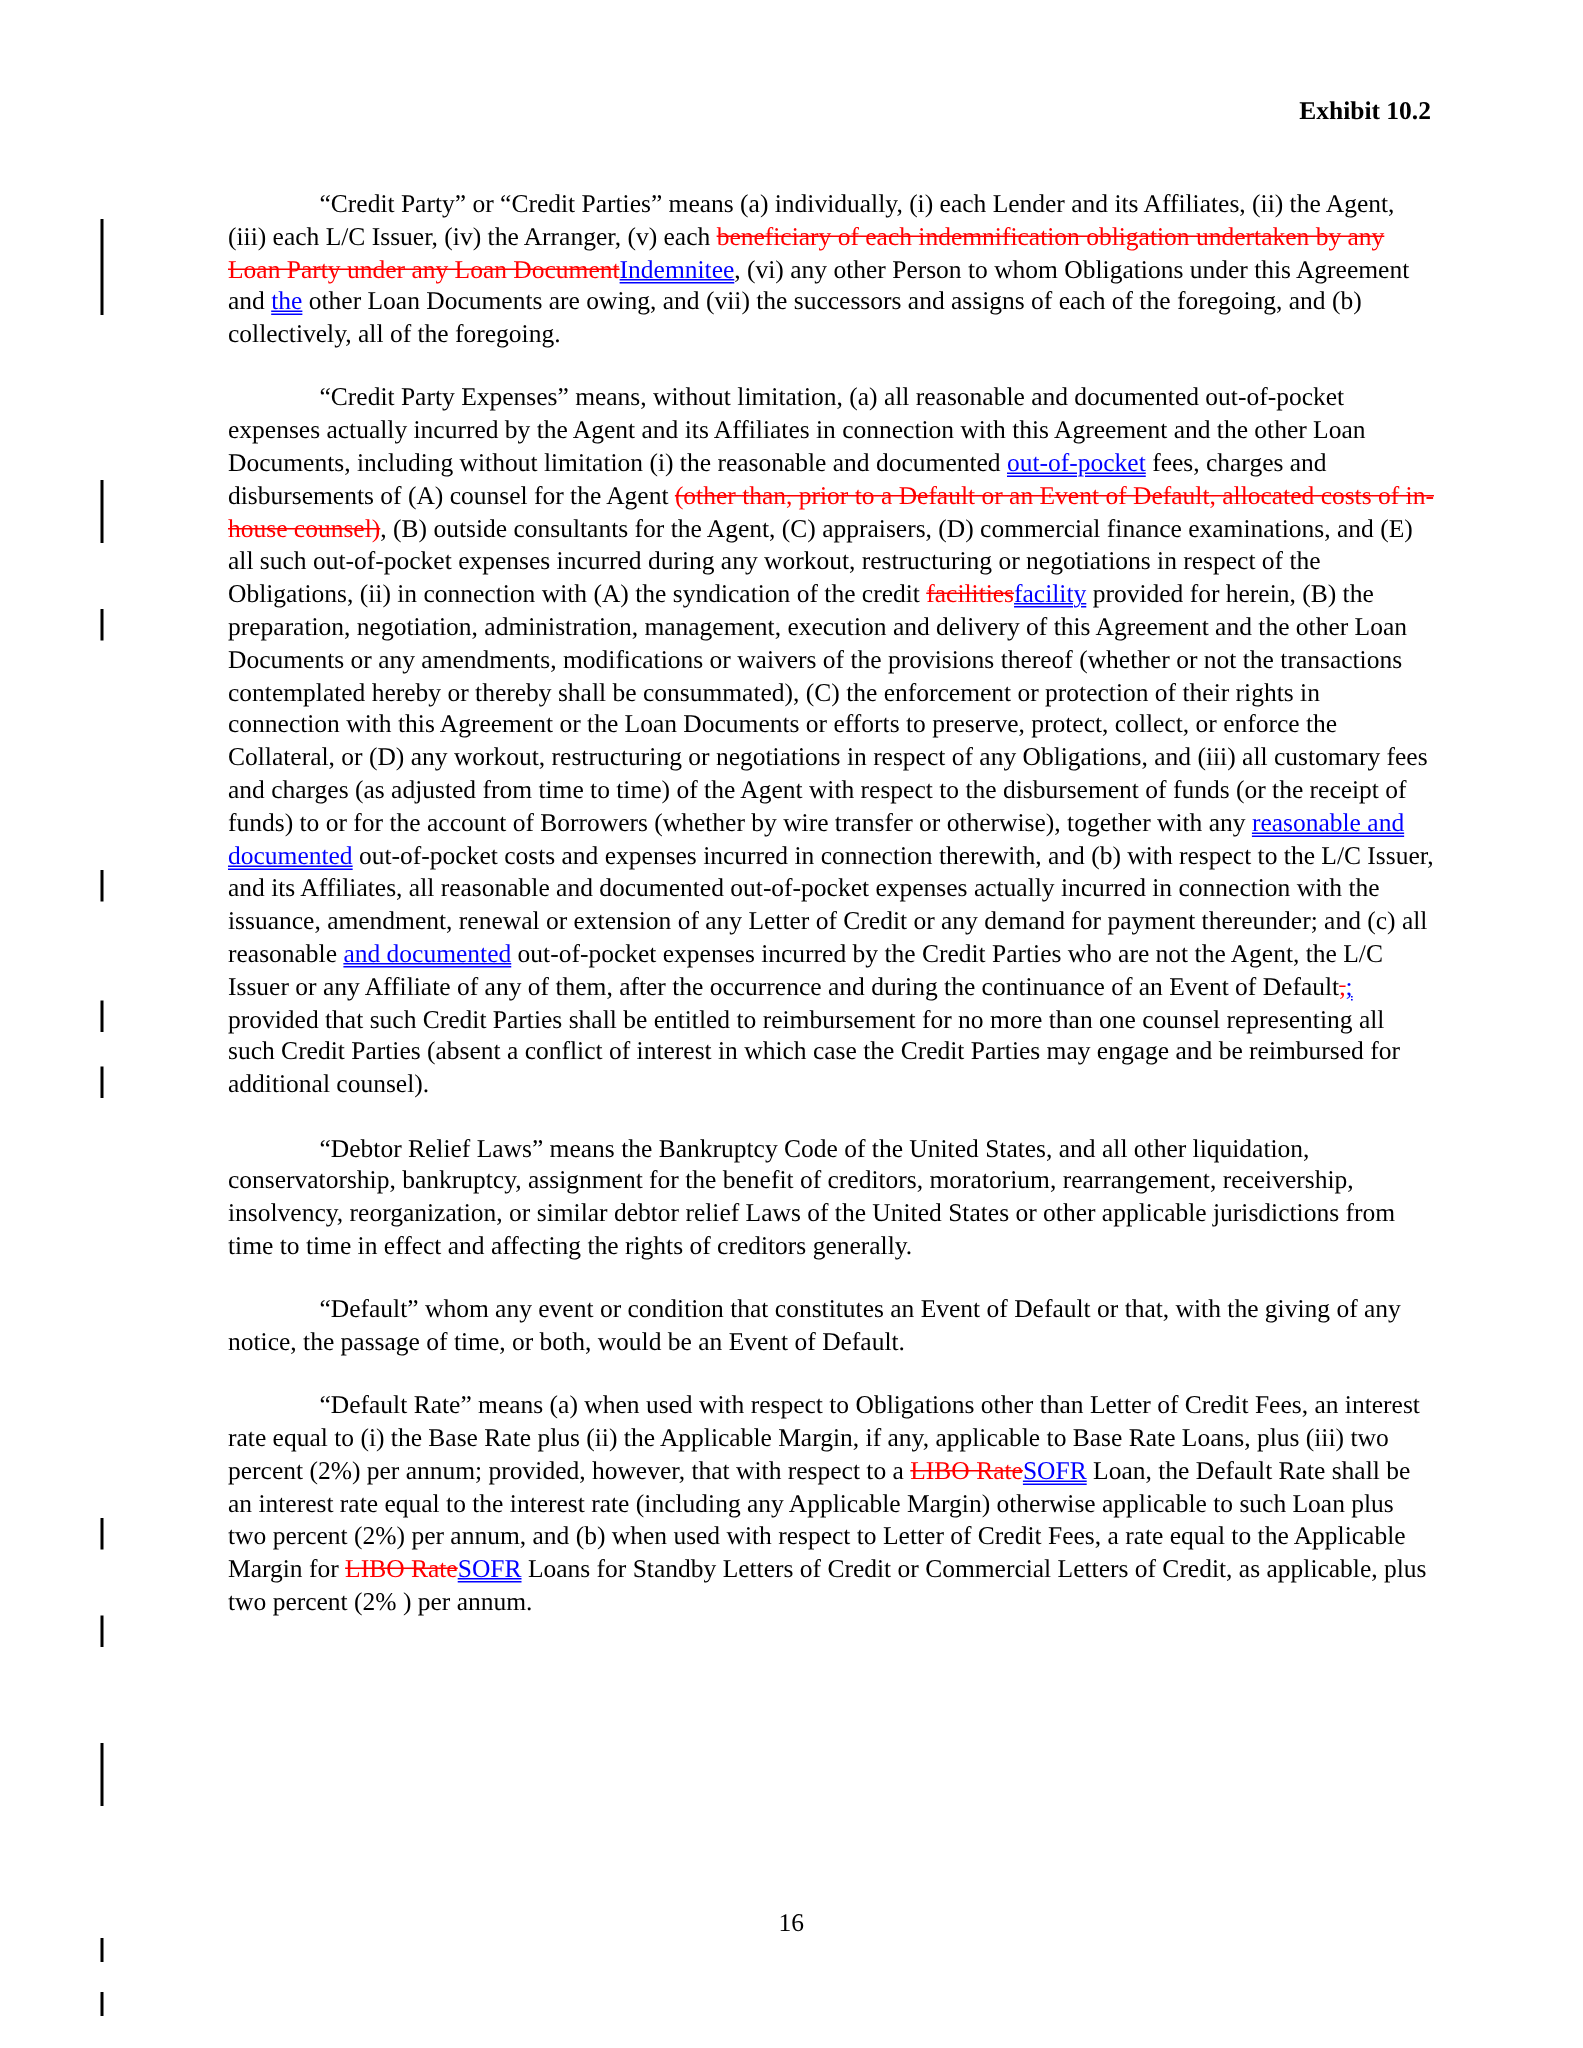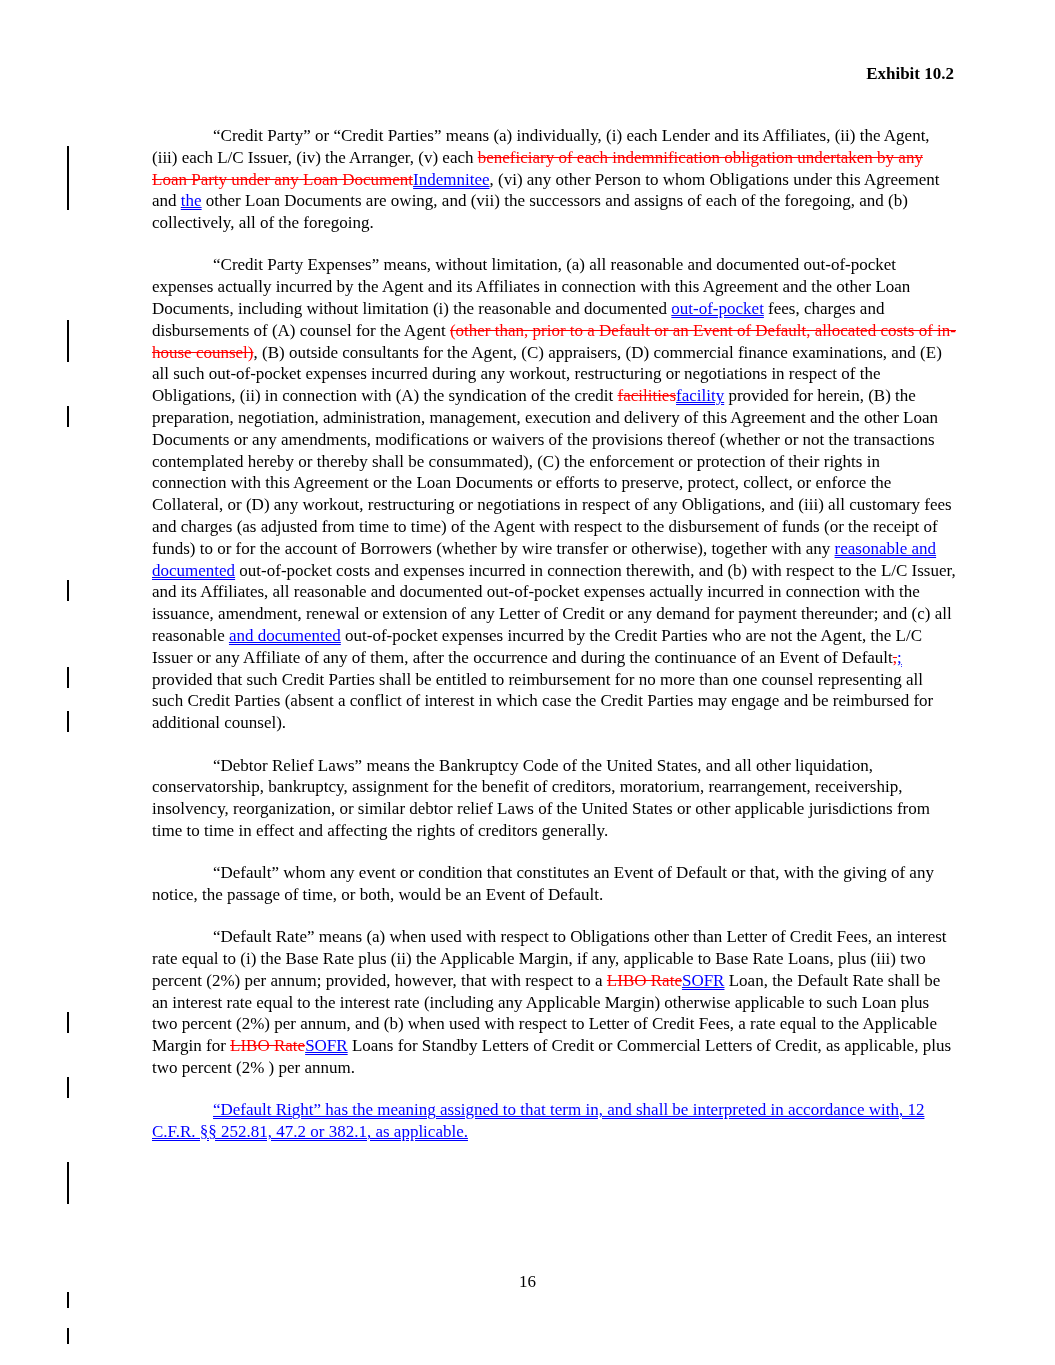--- a/index.html
+++ b/index.html
@@ -50,17 +50,16 @@
   <p class="para"><span>“Credit Party” or “Credit Parties” means (a) individually, (i) each Lender and its Affiliates, (ii) the Agent, (iii) each L/C Issuer, (iv) the Arranger, (v) each </span><span class="del">beneficiary of each indemnification obligation undertaken by any Loan Party under any Loan Document</span><span class="ins">Indemnitee</span><span>, (vi) any other Person to whom Obligations under this Agreement and </span><span class="ins">the</span><span> other Loan Documents are owing, and (vii) the successors and assigns of each of the foregoing, and (b) collectively, all of the foregoing.</span></p>
 
   <p class="para"><span>“Credit Party Expenses” means, without limitation, (a) all reasonable and documented out-of-pocket expenses actually incurred by the Agent and its Affiliates in connection with this Agreement and the other Loan Documents, including without limitation (i) the reasonable and documented </span><span class="ins">out-of-pocket</span><span> fees, charges and disbursements of (A) counsel for the Agent </span><span class="del">(other than, prior to a Default or an Event of Default, allocated costs of in-house counsel)</span><span>, (B) outside consultants for the Agent, (C) appraisers, (D) commercial finance examinations, and (E) all such out-of-pocket expenses incurred during any workout, restructuring or negotiations in respect of the Obligations, (ii) in connection with (A) the syndication of the credit </span><span class="del">facilities</span><span class="ins">facility</span><span> provided for herein, (B) the preparation, negotiation, administration, management, execution and delivery of this Agreement and the other Loan Documents or any amendments, modifications or waivers of the provisions thereof (whether or not the transactions contemplated hereby or thereby shall be consummated), (C) the enforcement or protection of their rights in connection with this Agreement or the Loan Documents or efforts to preserve, protect, collect, or enforce the Collateral, or (D) any workout, restructuring or negotiations in respect of any Obligations, and (iii) all customary fees and charges (as adjusted from time to time) of the Agent with respect to the disbursement of funds (or the receipt of funds) to or for the account of Borrowers (whether by wire transfer or otherwise), together with any </span><span class="ins">reasonable and documented</span><span> out-of-pocket costs and expenses incurred in connection therewith, and (b) with respect to the L/C Issuer, and its Affiliates, all reasonable and documented out-of-pocket expenses actually incurred in connection with the issuance, amendment, renewal or extension of any Letter of Credit or any demand for payment thereunder; and (c) all reasonable </span><span class="ins">and documented</span><span> out-of-pocket expenses incurred by the Credit Parties who are not the Agent, the L/C Issuer or any Affiliate of any of them, after the occurrence and during the continuance of an Event of Default</span><span class="del">,</span><span class="ins">;</span><span> </span><span class="ul">provided</span><span> that such Credit Parties shall be entitled to reimbursement for no more than one counsel representing all such Credit Parties (absent a conflict of interest in which case the Credit Parties may engage and be reimbursed for additional counsel).</span></p>
 
   <p class="para">“Debtor Relief Laws” means the Bankruptcy Code of the United States, and all other liquidation, conservatorship, bankruptcy, assignment for the benefit of creditors, moratorium, rearrangement, receivership, insolvency, reorganization, or similar debtor relief Laws of the United States or other applicable jurisdictions from time to time in effect and affecting the rights of creditors generally.</p>
 
   <p class="para">“Default” whom any event or condition that constitutes an Event of Default or that, with the giving of any notice, the passage of time, or both, would be an Event of Default.</p>
 
   <p class="para"><span>“Default Rate” means (a) when used with respect to Obligations other than Letter of Credit Fees, an interest rate equal to (i) the Base Rate plus (ii) the Applicable Margin, if any, applicable to Base Rate Loans, plus (iii) two percent (2%) per annum; provided, however, that with respect to a </span><span class="del">LIBO Rate</span><span class="ins">SOFR</span><span> Loan, the Default Rate shall be an interest rate equal to the interest rate (including any Applicable Margin) otherwise applicable to such Loan plus two percent (2%) per annum, and (b) when used with respect to Letter of Credit Fees, a rate equal to the Applicable Margin for </span><span class="del">LIBO Rate</span><span class="ins">SOFR</span><span> Loans for Standby Letters of Credit or Commercial Letters of Credit, as applicable, plus two percent (2% ) per annum.</span></p>
 
-  <p class="para"><span class="ins">“Default Right” has the meaning assigned to that term in, and shall be interpreted in accordance with, 12 C.F.R. §§ 252.81, 47.2 or 382.1, as applicable.</span></p>
 
 </div>
 
 <div class="page-number">16</div>
 
 </body></html>

